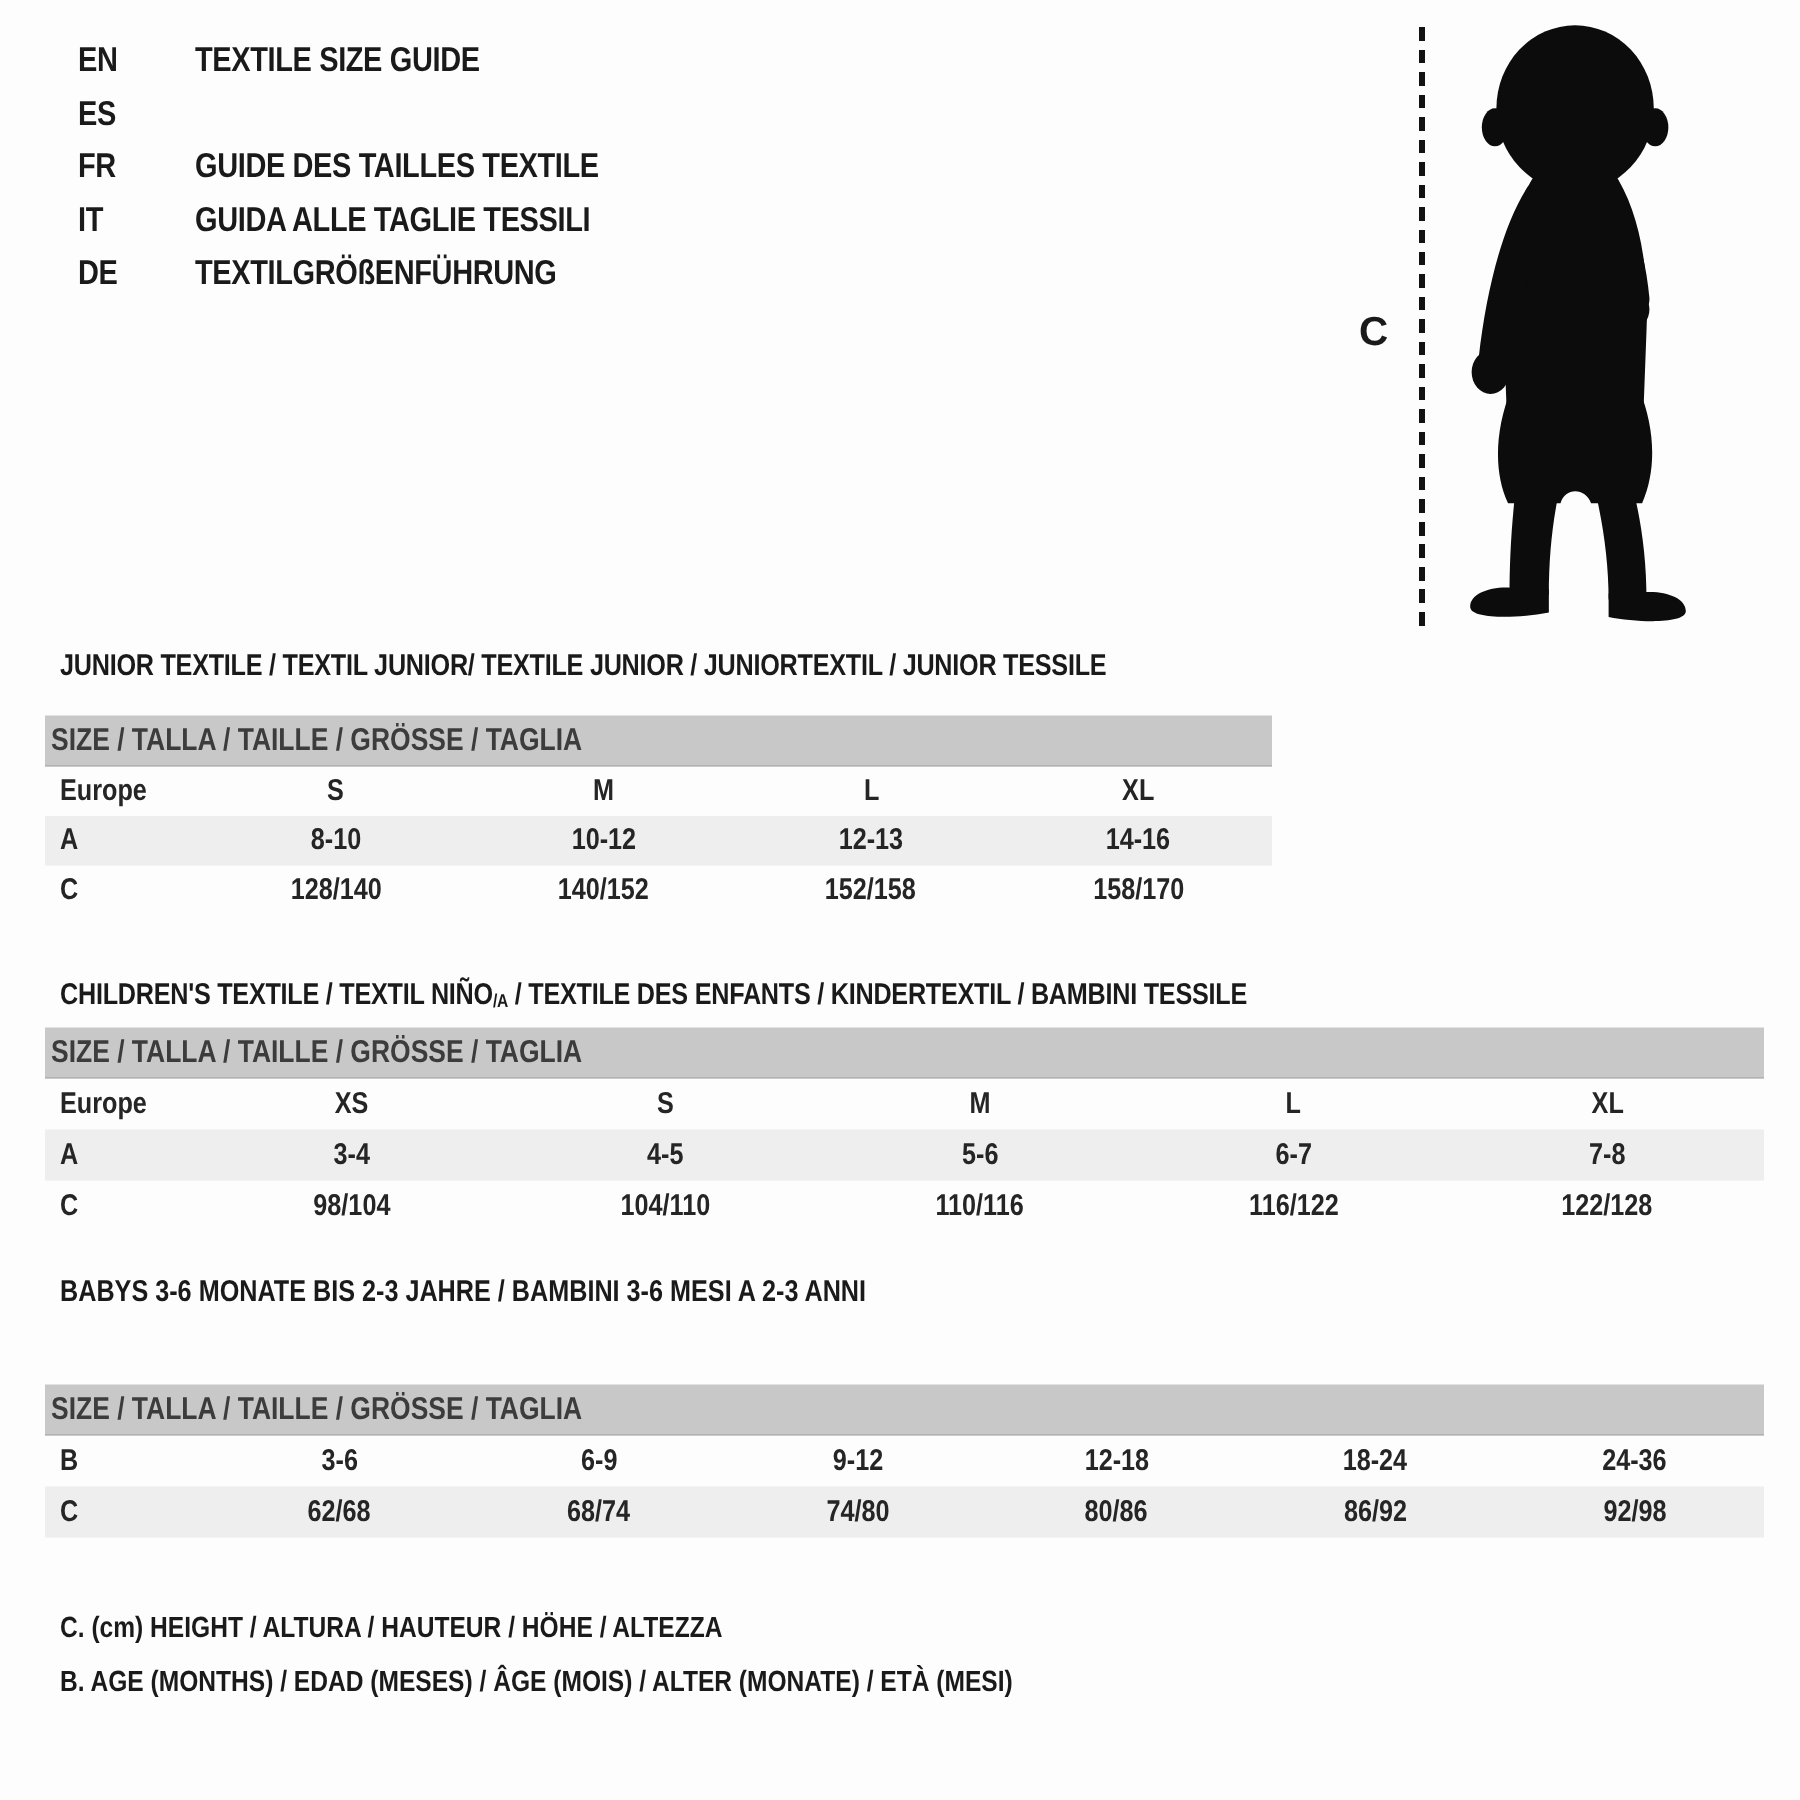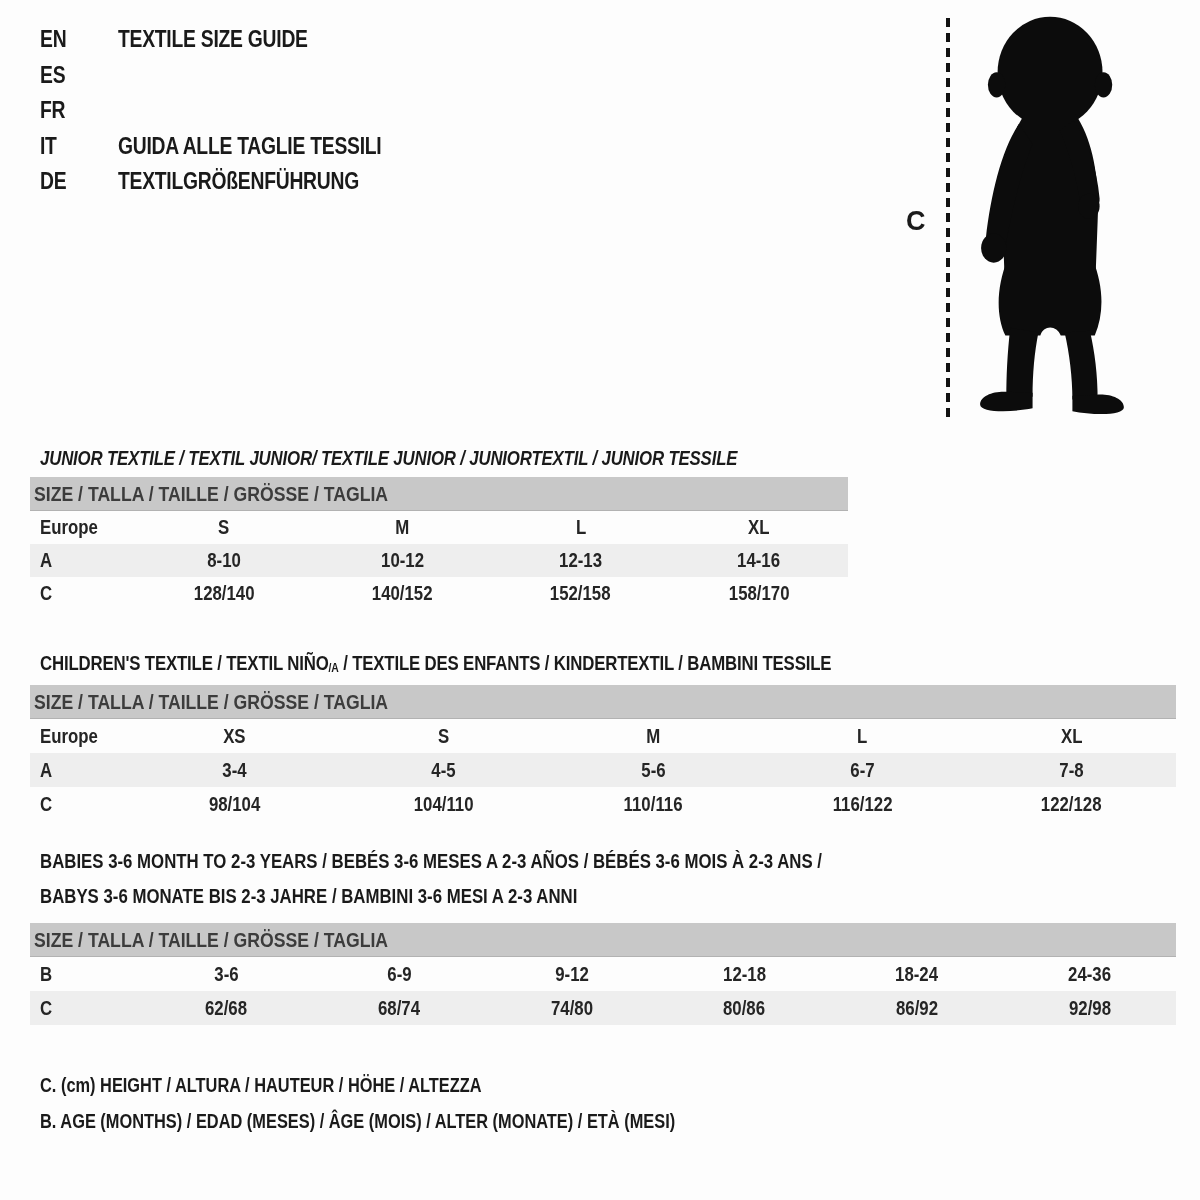--- a/index.html
+++ b/index.html
@@ -8,21 +8,21 @@
     background:#fdfdfd; color:#1a1a1a;
     font-family:"Liberation Sans", sans-serif;
     overflow:hidden;
   }
   .cond { display:inline-block; transform:scaleX(0.84); transform-origin:center center; white-space:nowrap; }
   .cond.l { transform-origin:left center; }
 
   
   .lang-block { position:absolute; left:40px; top:26px; }
   .lang-row { display:flex; height:35.5px; font-size:23px; font-weight:700; letter-spacing:-0.3px; }
-  .lang-code { width:78px; }
+  .lang-code { width:78px;margin-left:12px; }
 
   
   .dim-line { position:absolute; left:946px; top:18px; width:4px; height:400px;
     background:repeating-linear-gradient(to bottom, #121212 0 9px, transparent 9px 15px); }
   .dim-label { position:absolute; left:906px; top:206px; font-size:27px; font-weight:700; }
   .toddler { position:absolute; left:962px; top:12px; }
 
   
   .sec-heading { position:absolute; left:40px; font-size:20px; font-weight:700; letter-spacing:-0.2px; }
   .size-bar { position:absolute; left:30px; height:34px; line-height:34px; box-sizing:border-box;
@@ -52,20 +52,21 @@
 <div class="lang-block">
   <div class="lang-row">
     <span class="lang-code"><span class="cond l">EN</span></span>
     <span><span class="cond l">TEXTILE SIZE GUIDE</span></span>
   </div>
   <div class="lang-row">
     <span class="lang-code"><span class="cond l">ES</span></span>
   </div>
   <div class="lang-row">
     <span class="lang-code"><span class="cond l">FR</span></span>
+    <span><span class="cond l">GUIDE DES TAILLES TEXTILE</span></span>
   </div>
   <div class="lang-row">
     <span class="lang-code"><span class="cond l">IT</span></span>
     <span><span class="cond l">GUIDA ALLE TAGLIE TESSILI</span></span>
   </div>
   <div class="lang-row">
     <span class="lang-code"><span class="cond l">DE</span></span>
     <span><span class="cond l">TEXTILGRÖßENFÜHRUNG</span></span>
   </div>
 </div>
@@ -83,21 +84,21 @@
     <path d="M112,112 C127,132 136,160 139,192 C140,205 122,208 119,195 C114,166 106,140 98,122 Z"></path>
     <ellipse cx="128" cy="200" rx="11" ry="13"></ellipse>
     <path d="M44,255 C33,283 32,312 42,333 L78,333 C81,322 95,322 99,333 L134,333 C144,310 143,282 132,255 Z"></path>
     <path d="M47,325 C44,352 43,375 43,396 L70,396 C70,372 72,350 76,330 Z"></path>
     <path d="M16,404 C16,395 30,390 44,391 L70,392 L70,408 C50,412 16,413 16,404 Z"></path>
     <path d="M103,330 C108,352 111,376 111,399 L137,399 C137,373 134,350 129,328 Z"></path>
     <path d="M164,407 C164,398 150,393 136,394 L111,395 L111,411 C131,415 164,416 164,407 Z"></path>
   </g>
 </svg>
 
-<div class="sec-heading" style="top:447px;font-style:italic;">
+<div class="sec-heading" style="top:433px;">
   <span class="cond l">JUNIOR TEXTILE / TEXTIL JUNIOR/ TEXTILE JUNIOR / JUNIORTEXTIL / JUNIOR TESSILE</span>
 </div>
 <div class="size-bar" style="top:477px; width:818px;">
   <span class="cond l">SIZE / TALLA / TAILLE / GRÖSSE / TAGLIA</span>
 </div>
 <div class="t junior" style="top:511px; width:818px;">
   <div class="t-row">
     <span class="c0"><span class="cond l">Europe</span></span>
     <span class="c"><span class="cond">S</span></span>
     <span class="c"><span class="cond">M</span></span>
@@ -147,21 +148,20 @@
     <span class="c0"><span class="cond l">C</span></span>
     <span class="c"><span class="cond">98/104</span></span>
     <span class="c"><span class="cond">104/110</span></span>
     <span class="c"><span class="cond">110/116</span></span>
     <span class="c"><span class="cond">116/122</span></span>
     <span class="c"><span class="cond">122/128</span></span>
   </div>
 </div>
 
 <div class="babies-heading">
-  <div><span class="cond l">BABIES 3-6 MONTH TO 2-3 YEARS / BEBÉS 3-6 MESES A 2-3 AÑOS / BÉBÉS 3-6 MOIS À 2-3 ANS /</span></div>
   <div><span class="cond l">BABYS 3-6 MONATE BIS 2-3 JAHRE / BAMBINI 3-6 MESI A 2-3 ANNI</span></div>
 </div>
 <div class="size-bar" style="top:923px; width:1146px;">
   <span class="cond l">SIZE / TALLA / TAILLE / GRÖSSE / TAGLIA</span>
 </div>
 <div class="t babies" style="top:957px; width:1146px;">
   <div class="t-row">
     <span class="c0"><span class="cond l">B</span></span>
     <span class="c"><span class="cond">3-6</span></span>
     <span class="c"><span class="cond">6-9</span></span>

